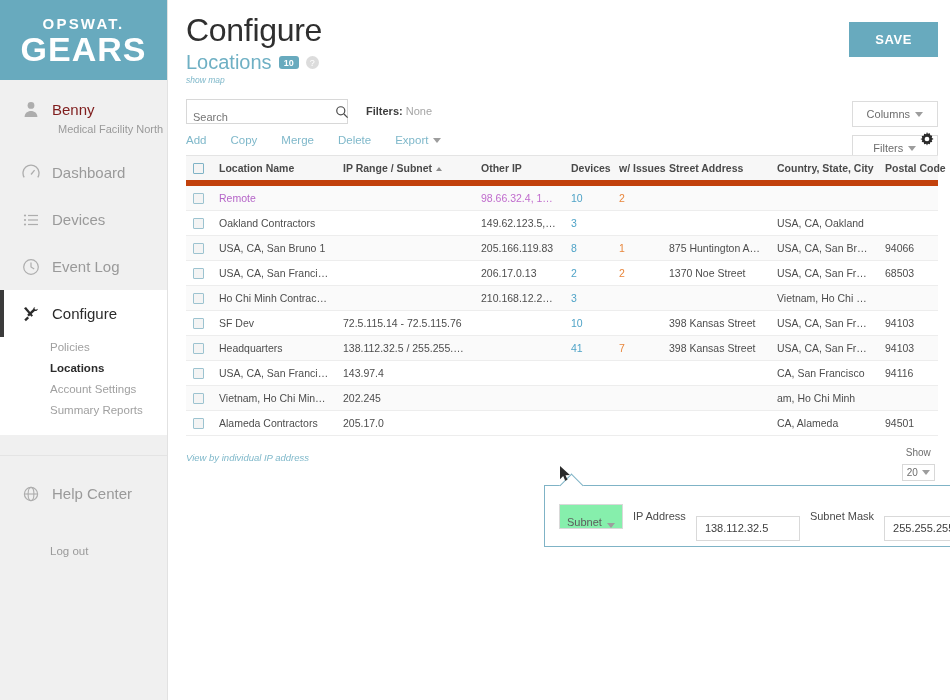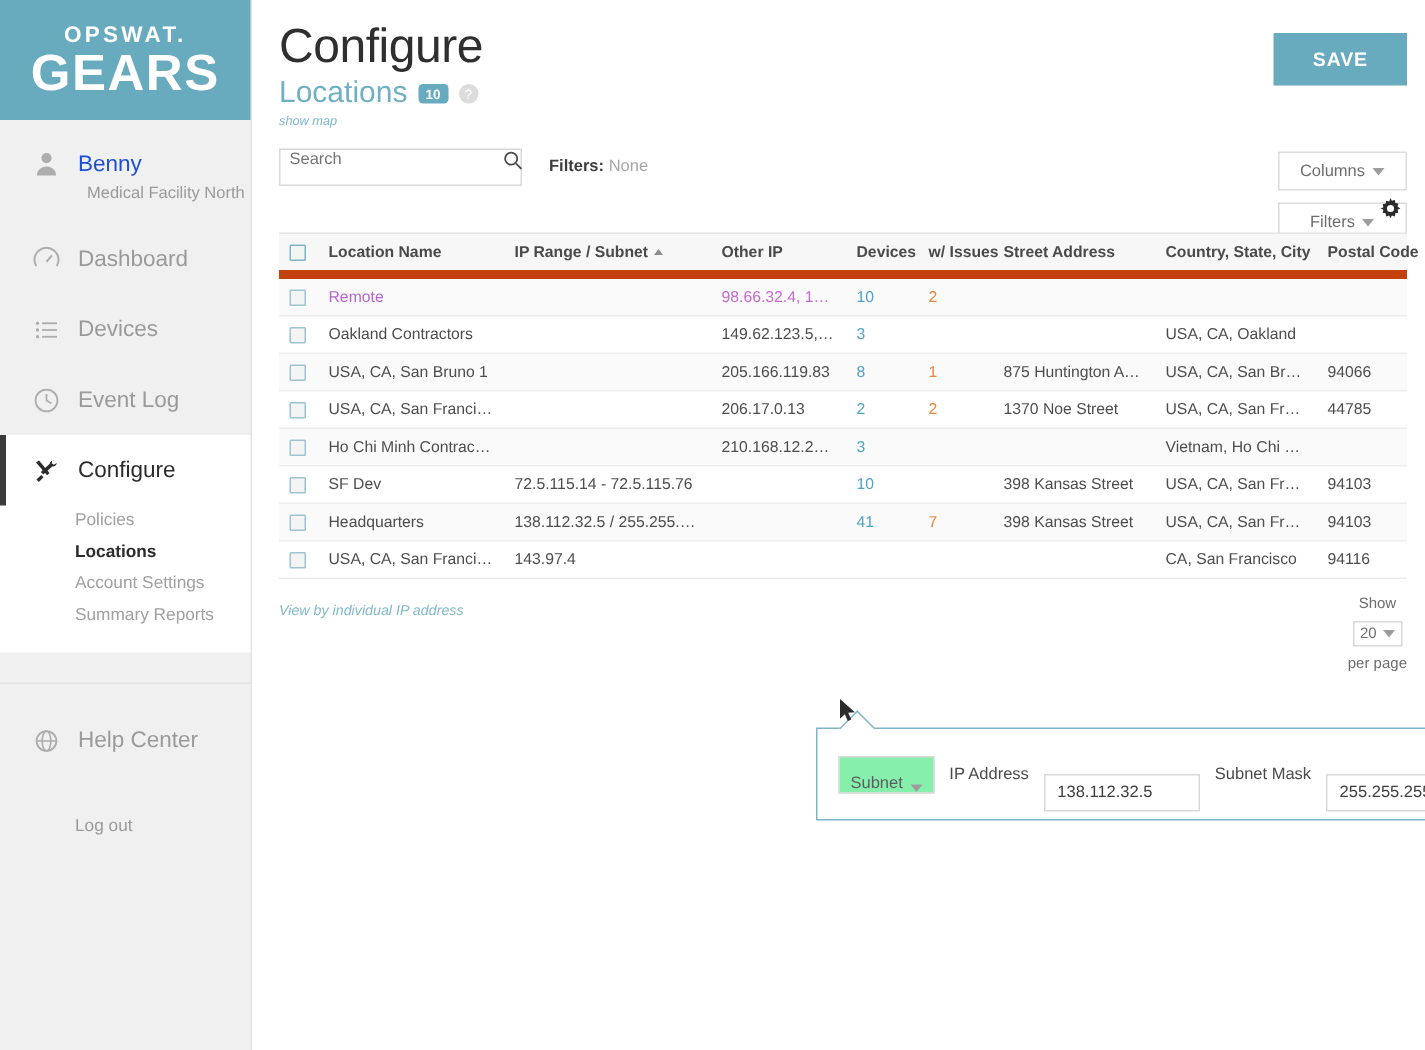--- a/index.html
+++ b/index.html
@@ -29,21 +29,21 @@
     color: #ffffff; font-size: 15px; letter-spacing: 2.2px;
     font-weight: bold; line-height: 1;
   }
   .brand-main {
     color: #ffffff; font-size: 34px; letter-spacing: 1px;
     font-weight: bold; line-height: 1.05; margin-top: 1px;
   }
 
   .user-block { padding: 20px 0 14px 22px; }
   .user-row { display: flex; align-items: center; gap: 12px; }
-  .user-name { font-size: 15px; color: #1d4ed8; }
+  .user-name { font-size: 15px; color: #7f1d1d; }
   .user-sub { font-size: 11px; color: #9a9a9a; margin: 5px 0 0 36px; }
 
   .nav-item {
     display: flex; align-items: center; gap: 12px;
     height: 47px; padding-left: 22px;
     font-size: 15px; color: #9a9a9a;
     cursor: pointer; position: relative;
   }
   .nav-item.active {
     background: #ffffff; color: #2b2b2b;
@@ -89,21 +89,21 @@
     font-size: 13px; font-weight: bold; letter-spacing: 0.6px;
     padding: 10px 26px; cursor: pointer; font-family: inherit;
   }
 
   
   .toolbar { margin: 14px 22px 0 18px; position: relative; height: 52px; }
   .search-box {
     position: absolute; left: 0; top: 0;
     width: 162px; height: 25px;
     border: 1px solid #d8d8d8; background: #fff;
-    display: flex; align-items: flex-start; padding: 0 6px;
+    display: flex; align-items: flex-end; padding: 0 6px;
   }
   .search-box input {
     border: none; outline: none; font-size: 11px;
     color: #8d8d8d; flex: 1; font-family: inherit; background: transparent;
   }
   .filters-label { position: absolute; left: 180px; top: 6px; font-size: 11px; color: #3d3d3d; font-weight: bold; }
   .filters-val { color: #a5a5a5; font-weight: normal; }
 
   .action-links { position: absolute; left: 0; top: 35px; display: flex; align-items: center; gap: 24px; }
   .alink { font-size: 11.5px; color: #7fb8ca; cursor: pointer; }
@@ -317,20 +317,29 @@
               <circle cx="6.6" cy="6.6" r="4.6" fill="none" stroke="#4d4d4d" stroke-width="1.4"></circle>
               <line x1="10.2" y1="10.2" x2="14.4" y2="14.4" stroke="#4d4d4d" stroke-width="1.5"></line>
             </svg>
         </span>
       </div>
       <div class="filters-label">
         <span>Filters:</span>
         <span class="filters-val">None</span>
       </div>
 
+      <div class="action-links">
+        <span class="alink">Add</span>
+        <span class="alink">Copy</span>
+        <span class="alink">Merge</span>
+        <span class="alink">Delete</span>
+        <span class="alink">
+          <span>Export</span><i class="caret-sm"></i>
+        </span>
+      </div>
 
       <div class="btn-group">
         <button class="pill-btn">
           <span>Columns</span>
             <i class="caret-sm"></i>
         </button>
         <button class="pill-btn">
           <span>Filters</span>
             <i class="caret-sm"></i>
         </button>
@@ -404,21 +413,21 @@
               <td class="c-cb">
                 <span class="cbx"></span>
               </td>
               <td class="c-name">USA, CA, San Francisco 2</td>
               <td class="c-ip"></td>
               <td class="c-other">206.17.0.13</td>
               <td class="c-dev link-blue">2</td>
               <td class="c-iss link-orange">2</td>
               <td class="c-addr">1370 Noe Street</td>
               <td class="c-country">USA, CA, San Francisco</td>
-              <td class="c-zip">44785</td>
+              <td class="c-zip">68503</td>
             </tr>
             <tr>
               <td class="c-cb">
                 <span class="cbx"></span>
               </td>
               <td class="c-name">Ho Chi Minh Contractors</td>
               <td class="c-ip"></td>
               <td class="c-other">210.168.12.28, 21...</td>
               <td class="c-dev link-blue">3</td>
               <td class="c-iss"></td>
@@ -457,20 +466,46 @@
                 <span class="cbx"></span>
               </td>
               <td class="c-name">USA, CA, San Francisco 3</td>
               <td class="c-ip">143.97.4</td>
               <td class="c-other"></td>
               <td class="c-dev"></td>
               <td class="c-iss"></td>
               <td class="c-addr"></td>
               <td class="c-country">CA, San Francisco</td>
               <td class="c-zip">94116</td>
+            </tr>
+            <tr>
+              <td class="c-cb">
+                <span class="cbx"></span>
+              </td>
+              <td class="c-name">Vietnam, Ho Chi Minh 1</td>
+              <td class="c-ip">202.245</td>
+              <td class="c-other"></td>
+              <td class="c-dev"></td>
+              <td class="c-iss"></td>
+              <td class="c-addr"></td>
+              <td class="c-country">am, Ho Chi Minh</td>
+              <td class="c-zip"></td>
+            </tr>
+            <tr>
+              <td class="c-cb">
+                <span class="cbx"></span>
+              </td>
+              <td class="c-name">Alameda Contractors</td>
+              <td class="c-ip">205.17.0</td>
+              <td class="c-other"></td>
+              <td class="c-dev"></td>
+              <td class="c-iss"></td>
+              <td class="c-addr"></td>
+              <td class="c-country">CA, Alameda</td>
+              <td class="c-zip">94501</td>
             </tr>
           </tbody>
       </table>
 
       <div class="popup">
 
         <div class="popup-inner">
           <div class="sel-box">
             <span>Subnet</span>
             <i class="caret-sm"></i>

